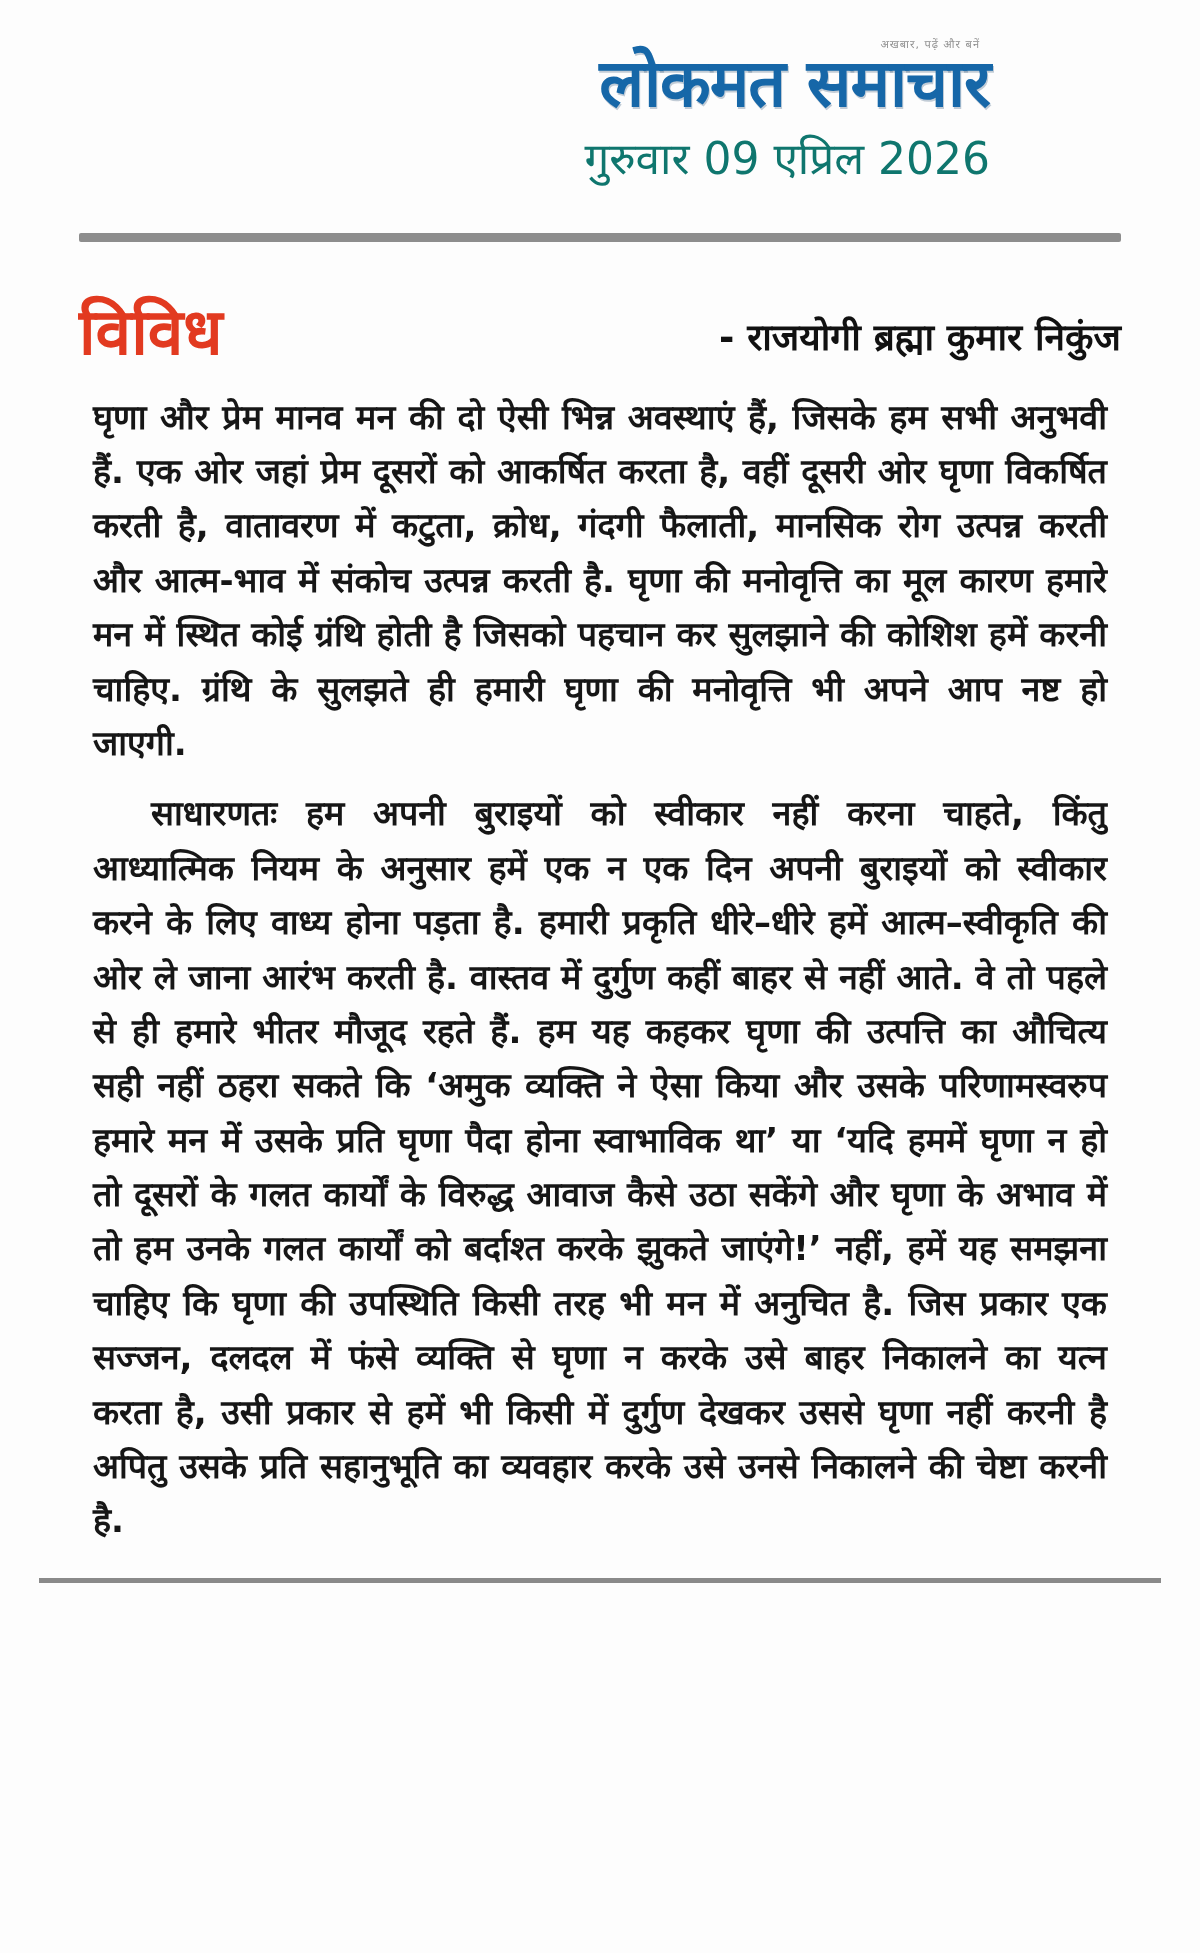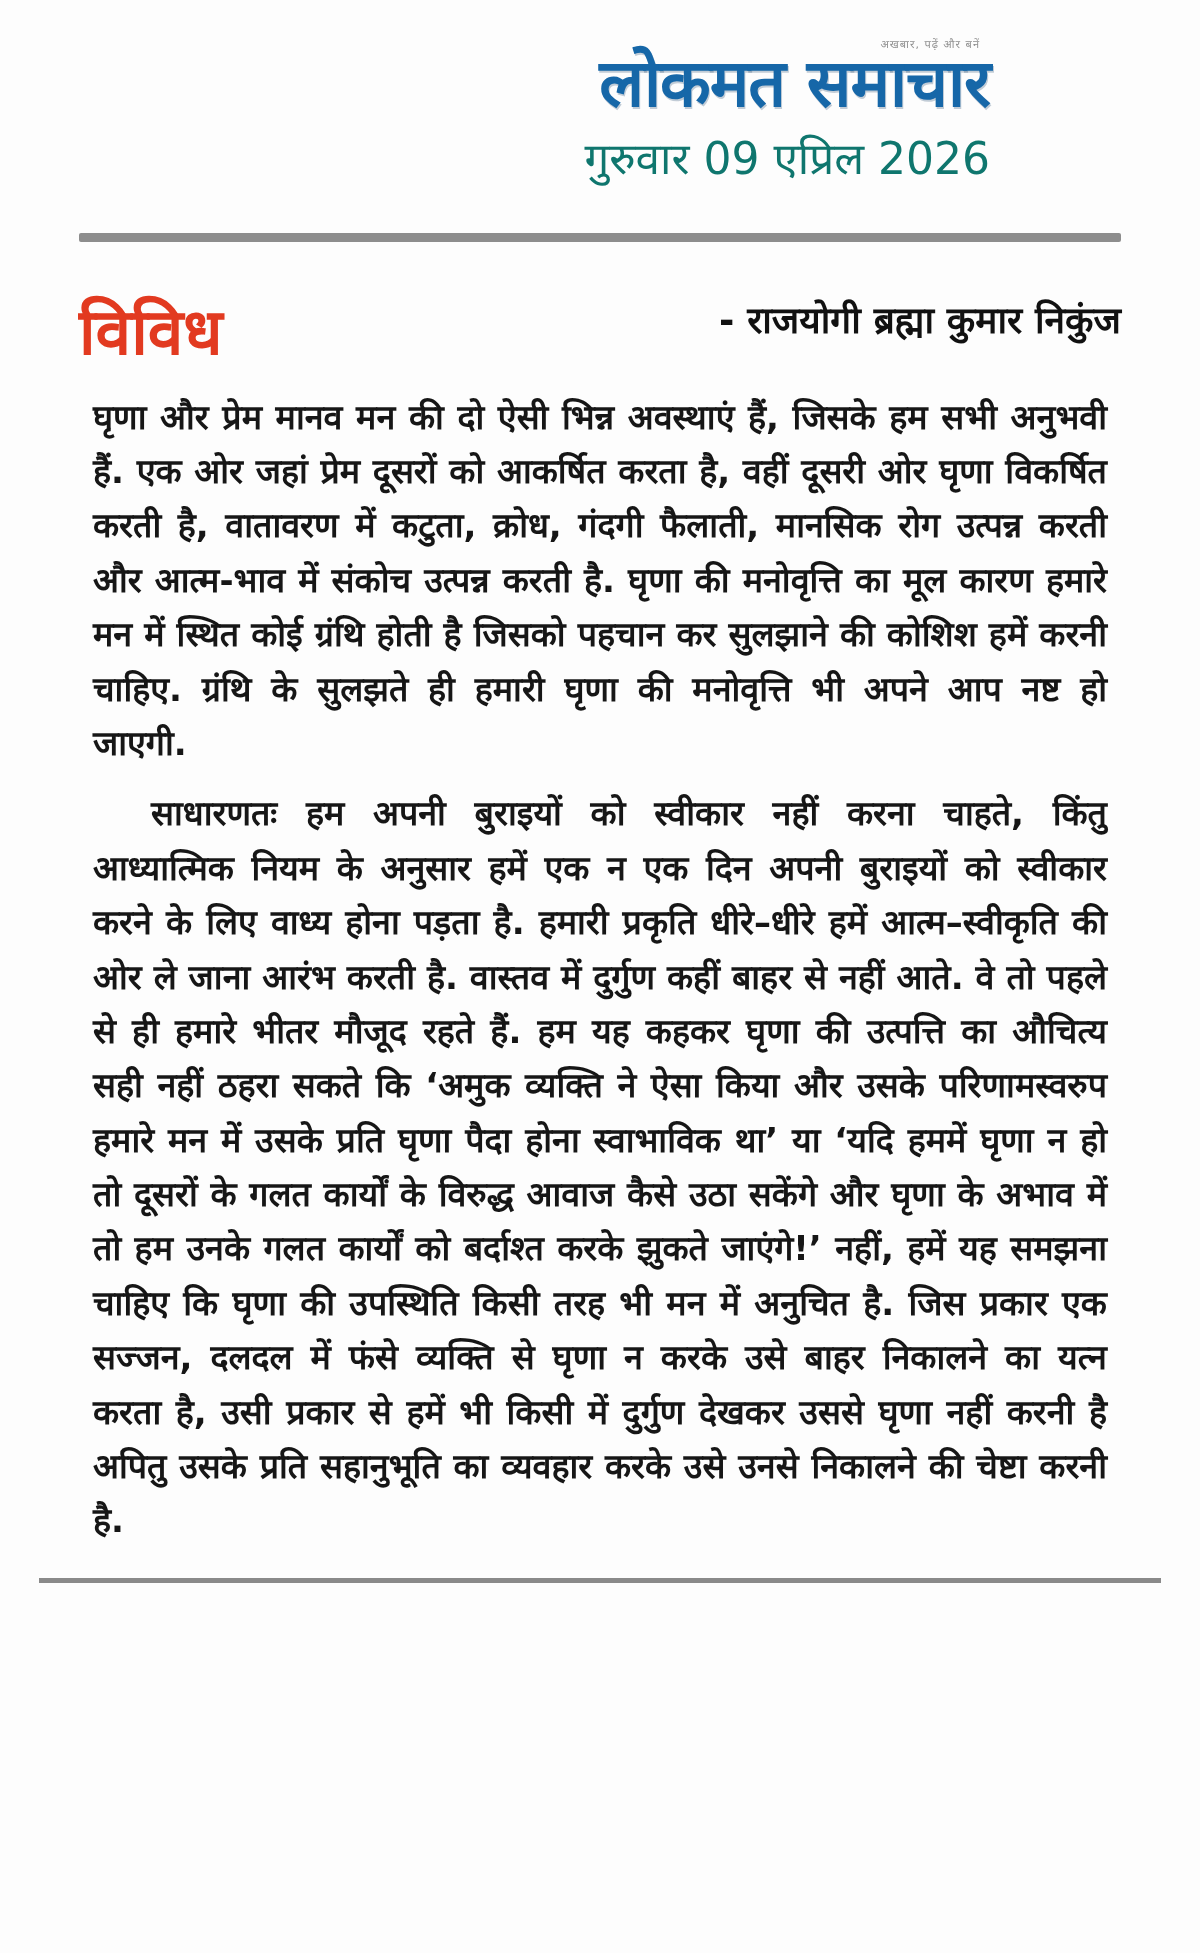--- a/index.html
+++ b/index.html
@@ -70,20 +70,21 @@
     background: #8a8a8a;
     margin: 30px auto 0 auto;
   }
 
   
   .section-row {
     width: 1042px;
     margin: 58px auto 0 auto;
     display: flex;
     justify-content: space-between;
+    align-items: flex-end;
   }
   .section-label {
     font-size: 64px;
     font-weight: bold;
     color: #e23a20;
     line-height: 1;
   }
   .byline {
     font-size: 37px;
     font-weight: bold;

